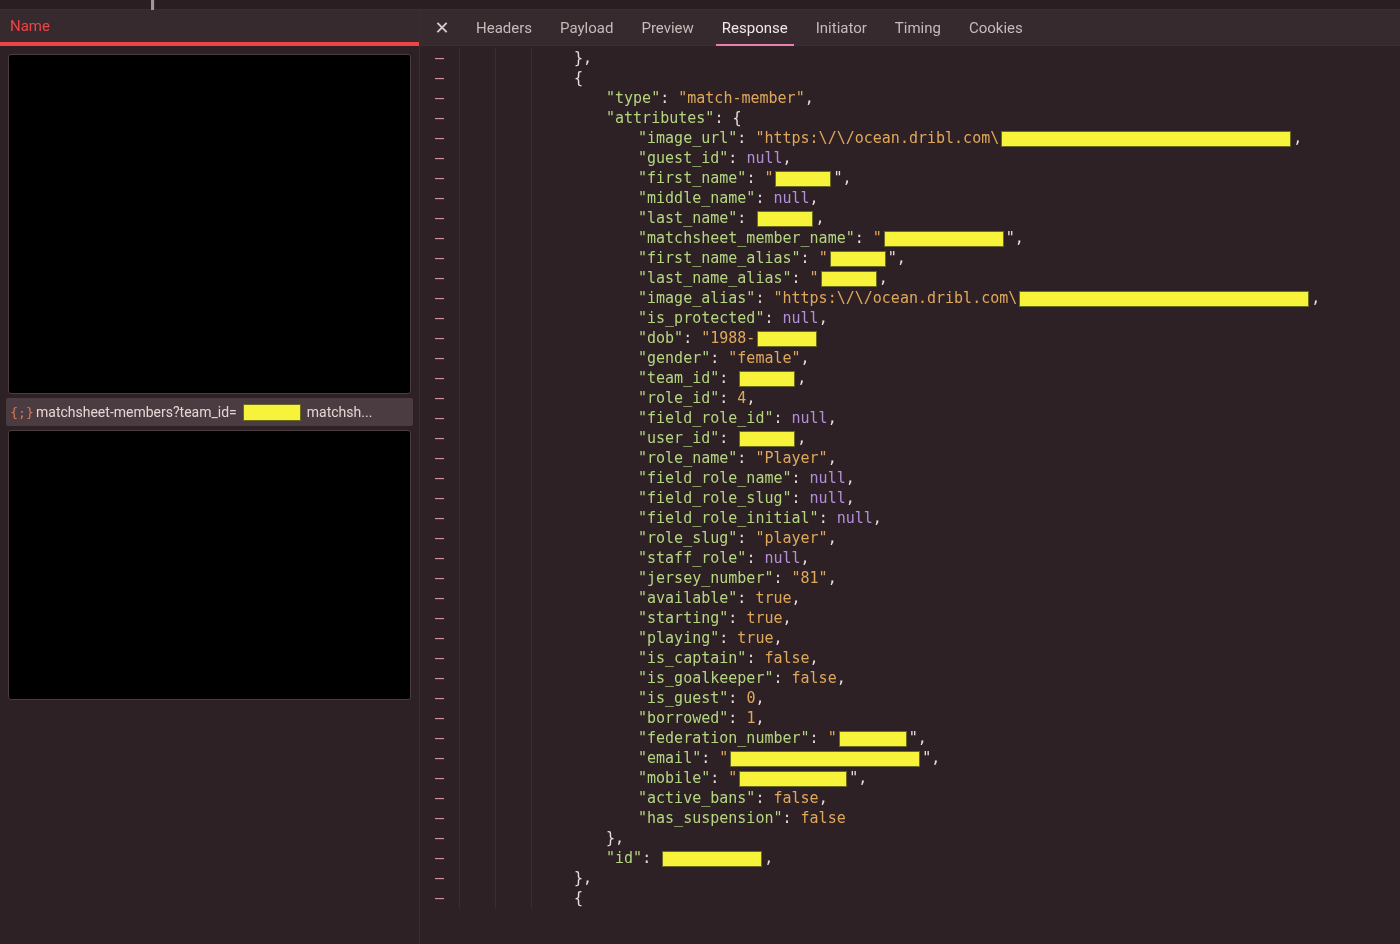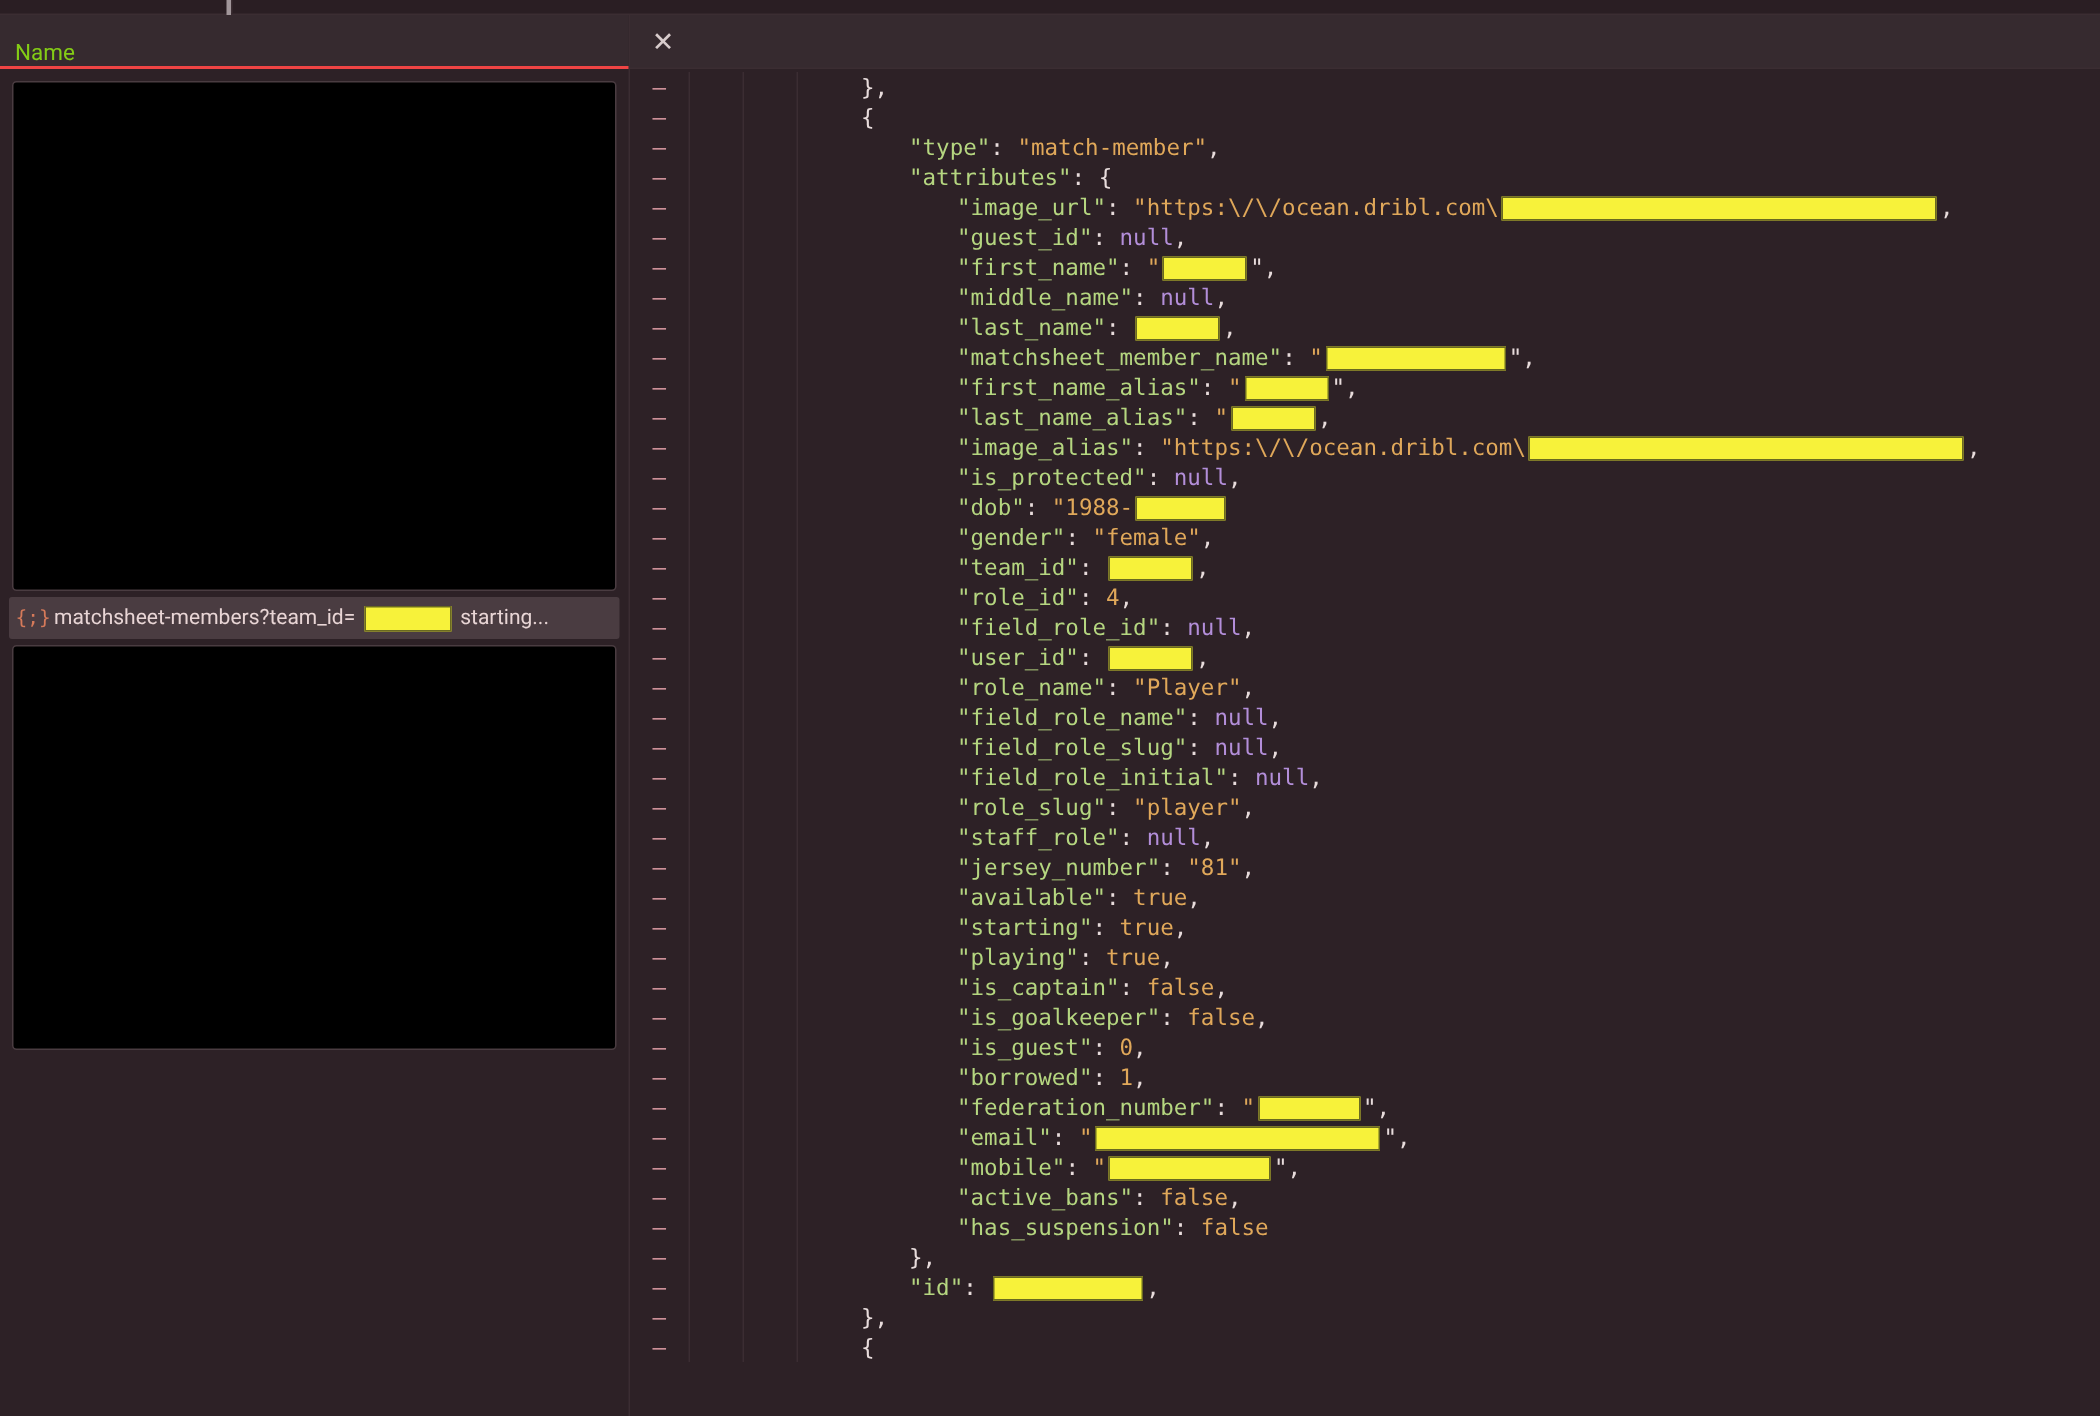--- a/index.html
+++ b/index.html
@@ -44,25 +44,25 @@
   .left {
     width: 420px;
     border-right: 1px solid #3b2d32;
     background: #2d2126;
     display: flex;
     flex-direction: column;
   }
   .left-header {
     height: 36px;
     background: #362a2f;
-    border-bottom: 2px solid #ef4444;
-    display: flex;
-    align-items: flex-end;
+    border-bottom: 4px solid #ef4444;
+    display: flex;
+    align-items: center;
     padding: 0 10px;
-    color: #84cc16;
+    color: #ef4444;
     font-size: 15px;
   }
   .left-body {
     flex: 1;
     overflow: hidden;
     padding: 4px;
   }
   .blackbox {
     background: #000;
     border: 1px solid #4a3c41;
@@ -213,32 +213,41 @@
   <div class="left">
     <div class="left-header">
       <span>Name</span>
     </div>
     <div class="left-body">
       <div class="blackbox b1"></div>
       <div class="request-row">
         <span class="json-icon">{;}</span>
         <span>matchsheet-members?team_id=</span>
           <span class="redact" style="width:58px"></span>
-          <span>starting...</span>
+          <span>matchsh...</span>
       </div>
       <div class="blackbox b2"></div>
     </div>
   </div>
 
   <div class="right">
     <div class="tabs">
       <div class="close-btn">
         <span>✕</span>
       </div>
 
+      <div id="tabs-target" style="display:flex;height:100%">
+          <div class="tab">Headers</div>
+          <div class="tab">Payload</div>
+          <div class="tab">Preview</div>
+          <div class="tab active">Response</div>
+          <div class="tab">Initiator</div>
+          <div class="tab">Timing</div>
+          <div class="tab">Cookies</div>
+        </div>
     </div>
 
     <div class="response-wrap">
       <div class="gutter" id="gutter">
           <div class="g-row">
             <div class="g-dash">–</div>
             <div class="g-blank"></div>
             <div class="g-blank2"></div>
           </div>
           <div class="g-row">

